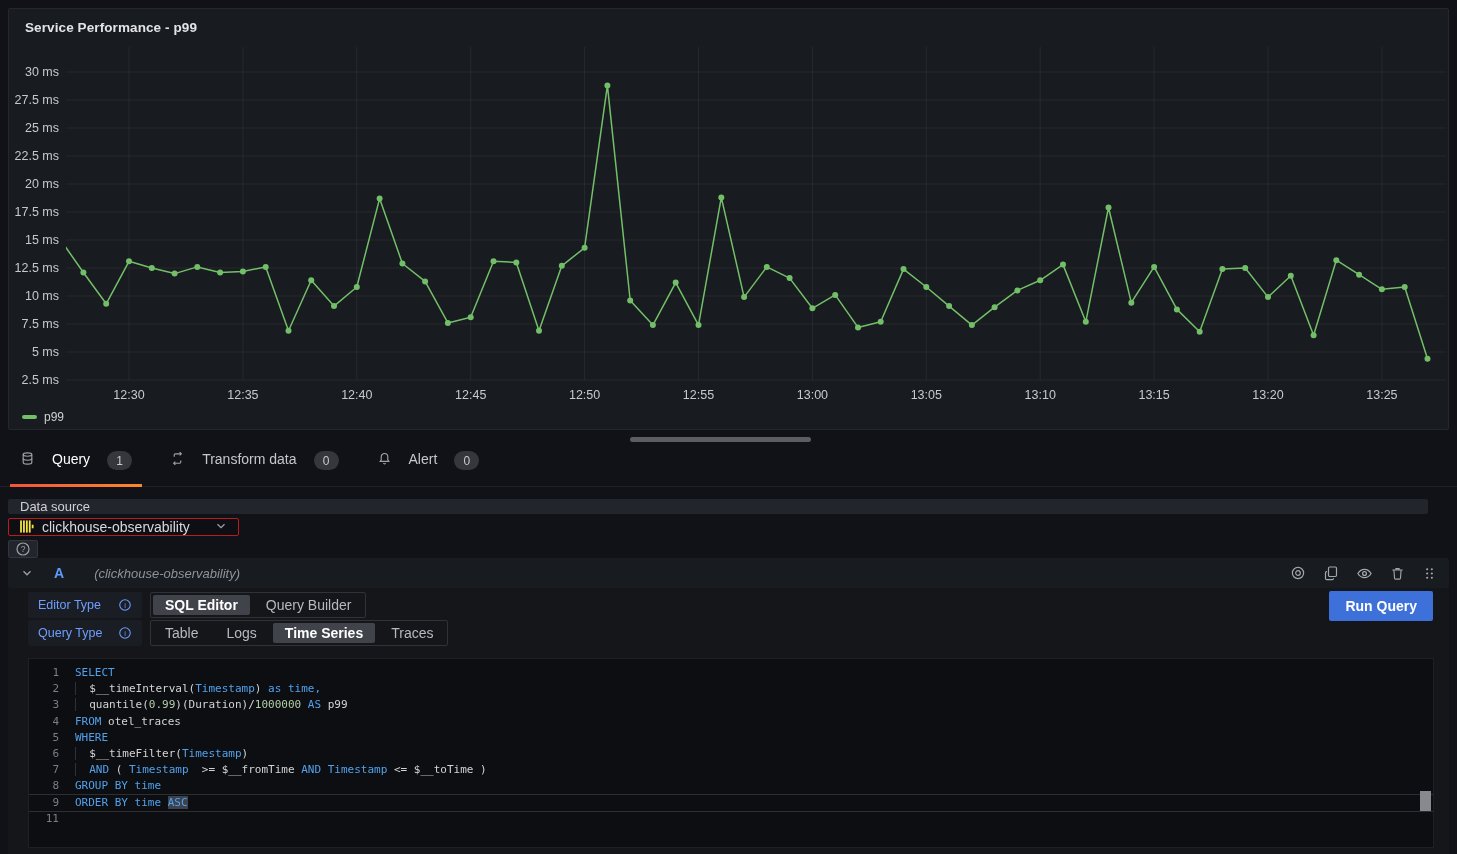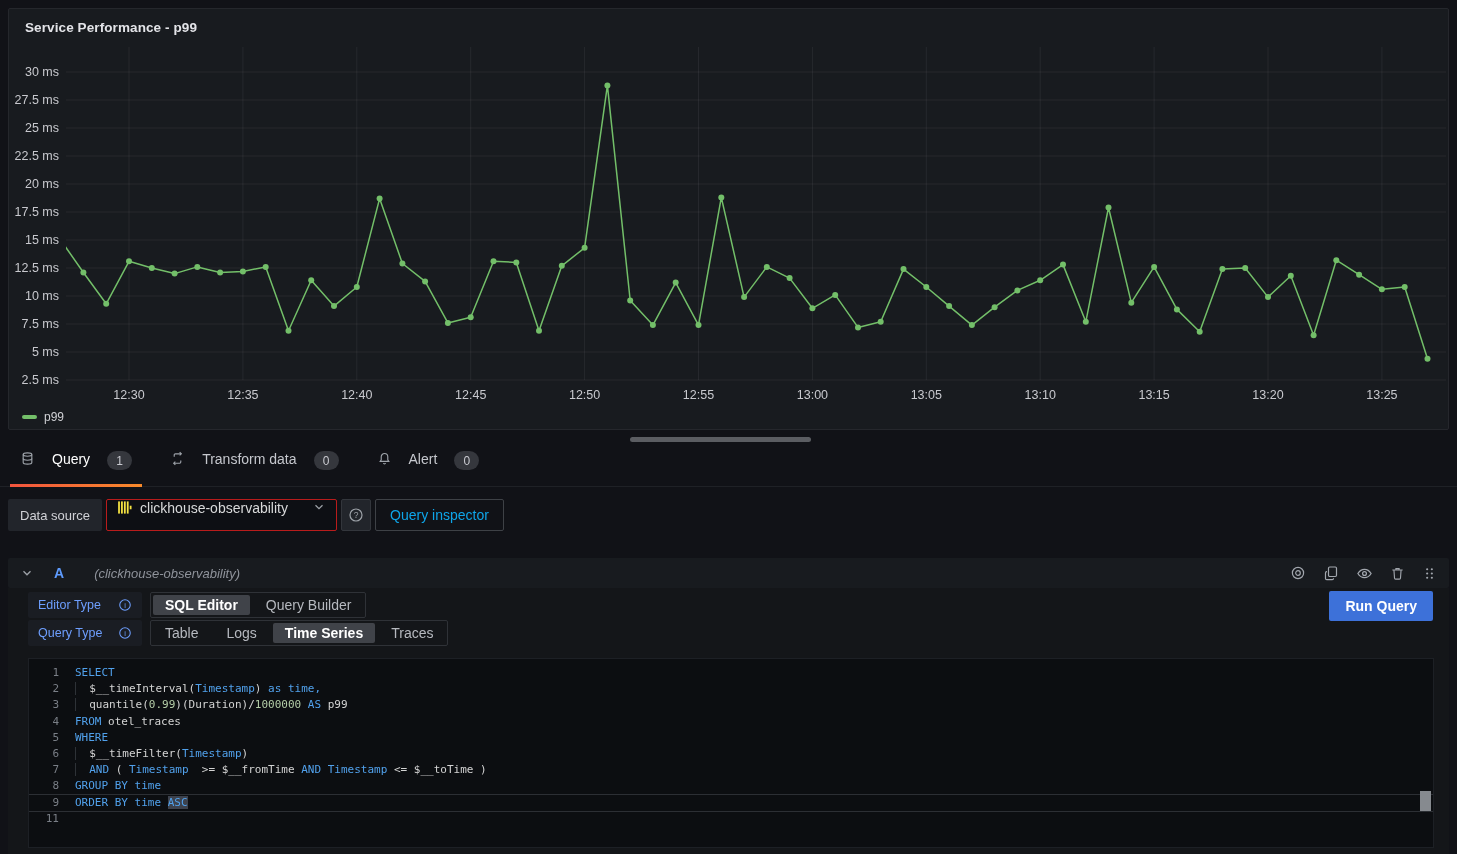--- a/index.html
+++ b/index.html
@@ -28,21 +28,21 @@
   .tab { position:relative; display:flex; gap:17px; padding:0 10px; margin-right:18px;
     font-size:14px; color:#c5c7cd; cursor:pointer; }
   .tab .ic { color:#9fa4ab; }
   .tab.active { color:#ffffff; font-weight:500; }
   .tab.active .underline { position:absolute; left:0; right:0; bottom:-1px; height:3px;
     background:linear-gradient(90deg,#f2543e,#f98a2b); }
   .badge { display:inline-flex; align-items:center; justify-content:center; min-width:25px; height:19px;
     padding:0 8px; border-radius:10px; background:#35373d; color:#c9cad0; font-size:12px; font-weight:400; }
 
   
-  .ds-row { position:absolute; left:8px; top:499px; width:1420px; height:32px; display:flex; gap:4px; }
+  .ds-row { position:absolute; left:8px; top:499px; width:1420px; height:32px; display:flex; gap:4px;flex-direction:column; }
   .ds-label { display:flex; align-items:center; padding:0 12px; background:#22252b; border-radius:2px;
     font-size:13px; color:#d0d1d6; font-weight:500; }
   .ds-picker { display:flex; align-items:flex-start; gap:8px; width:231px; padding:0 10px;
     background:#0d0f14; border:1px solid #b91c1c; border-radius:2px; cursor:pointer; }
   .ds-picker .name { flex:1; font-size:14px; color:#d8d9da; white-space:nowrap; overflow:hidden; }
   .help-btn { display:flex; align-items:center; justify-content:center; width:30px;
     background:#22252b; border:1px solid #33363c; border-radius:2px; color:#9da2a8; cursor:pointer; }
   .q-options-strip { flex:1; display:flex; align-items:center; gap:10px; padding:0 12px;
     background:#1b1e23; border-radius:2px; }
   .q-options-strip .chev { color:#9da2a8; }

